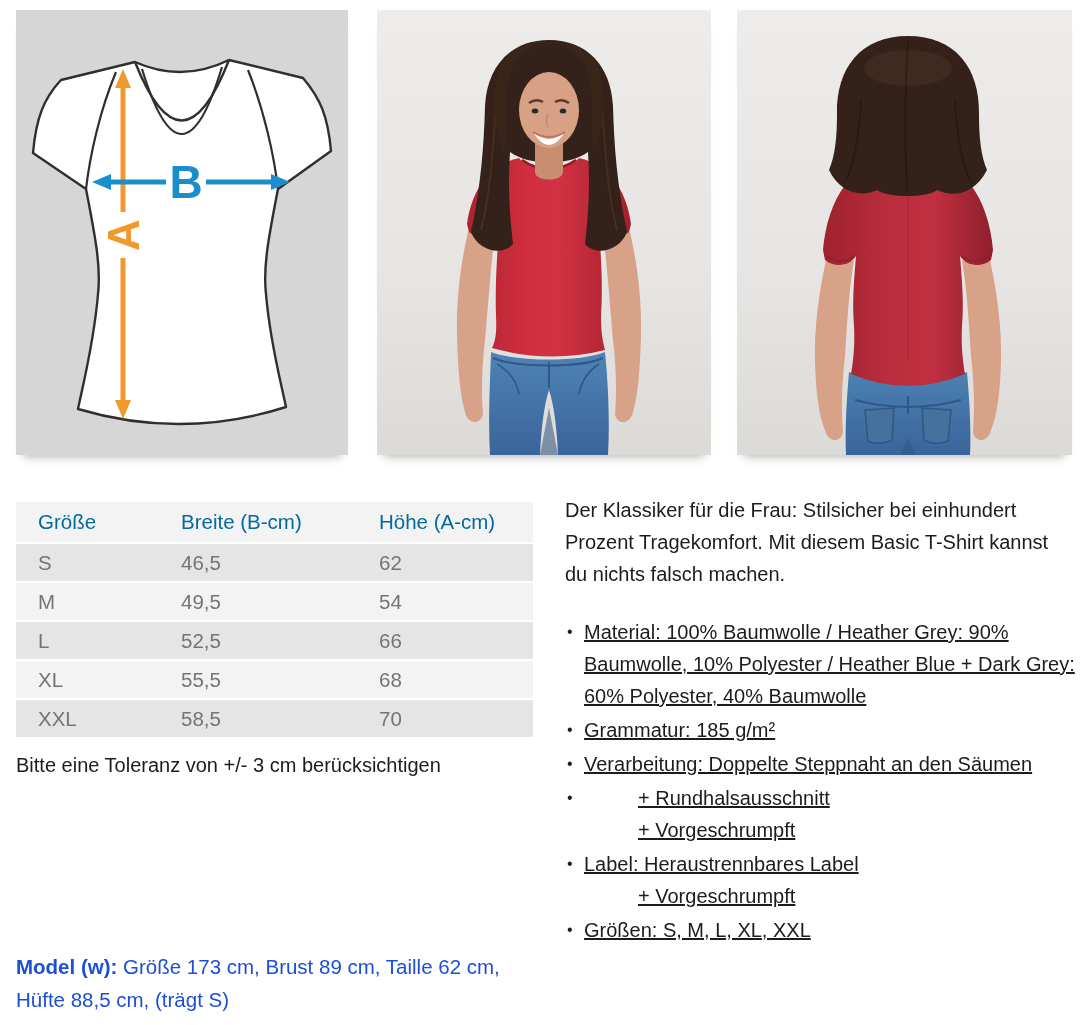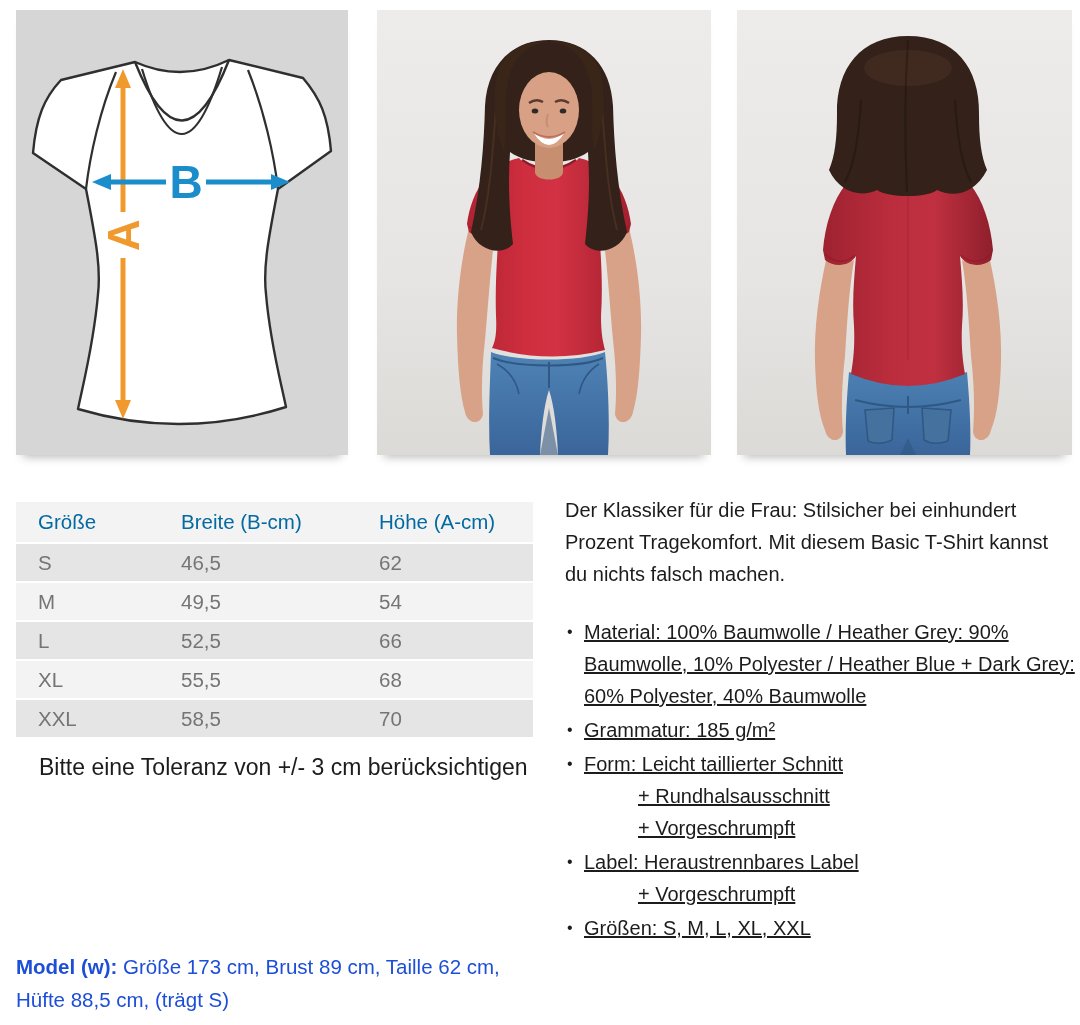--- a/index.html
+++ b/index.html
@@ -14,21 +14,21 @@
   table.size-table{position:absolute;left:16px;top:500px;width:517px;
     border-collapse:separate;border-spacing:0 2px;table-layout:fixed;
     font-size:20.5px;}
   table.size-table th{background:#F3F3F3;color:#0369a1;font-weight:normal;height:40px;
     text-align:left;padding:0 0 0 22px;}
   table.size-table td{color:#757575;height:37px;text-align:left;padding:0 0 0 22px;}
   table.size-table tr.alt-dark td{background:#E5E5E5;}
   table.size-table tr.alt-light td{background:#F3F3F3;}
   table.size-table col.c1{width:143px;} table.size-table col.c2{width:198px;} table.size-table col.c3{width:176px;}
 
-  .tolerance{position:absolute;left:16px;top:754px;font-size:23px;color:#1c1c1c;margin-left:23px;}
+  .tolerance{position:absolute;left:16px;top:754px;font-size:20px;color:#1c1c1c;}
 
   .model-info{position:absolute;left:16px;top:950px;width:525px;font-size:20.5px;line-height:33px;color:#1d4ed8;}
   .model-info .model-label{font-weight:bold;}
 
   .description{position:absolute;left:565px;top:494px;width:510px;font-size:20px;line-height:32px;color:#1c1c1c;}
   .description p.intro{margin:0 0 26px 0;}
   ul.features{list-style:none;margin:0;padding:0;text-decoration:underline;}
   ul.features li{position:relative;padding-left:19px;margin-bottom:2px;}
   ul.features li::before{content:"\2022";position:absolute;left:2px;top:0;font-size:16px;color:#1c1c1c;}
   .sub-line{padding-left:54px;}
@@ -247,19 +247,20 @@
   <div class="model-info">
     <span class="model-label">Model (w):</span>
     <span>Größe 173 cm, Brust 89 cm, Taille 62 cm, Hüfte 88,5 cm, (trägt S)</span>
   </div>
 
   <div class="description">
     <p class="intro">Der Klassiker für die Frau: Stilsicher bei einhundert Prozent Tragekomfort. Mit diesem Basic T-Shirt kannst du nichts falsch machen.</p>
     <ul class="features">
         <li><span>Material: 100% Baumwolle / Heather Grey: 90% Baumwolle, 10% Polyester / Heather Blue + Dark Grey: 60% Polyester, 40% Baumwolle</span></li>
         <li><span>Grammatur: 185 g/m²</span></li>
-        <li><span>Form: Leicht taillierter Schnitt</span><div class="sub-line">+ Rundhalsausschnitt</div><div class="sub-line">+ Vorgeschrumpft</div></li>
+        <li><span>Verarbeitung: Doppelte Steppnaht an den Säumen</span></li>
+        <li><div class="sub-line">+ Rundhalsausschnitt</div><div class="sub-line">+ Vorgeschrumpft</div></li>
         <li><span>Label: Heraustrennbares Label</span><div class="sub-line">+ Vorgeschrumpft</div></li>
         <li><span>Größen: S, M, L, XL, XXL</span></li>
       </ul>
   </div>
 
 </div>
 
 </body></html>

